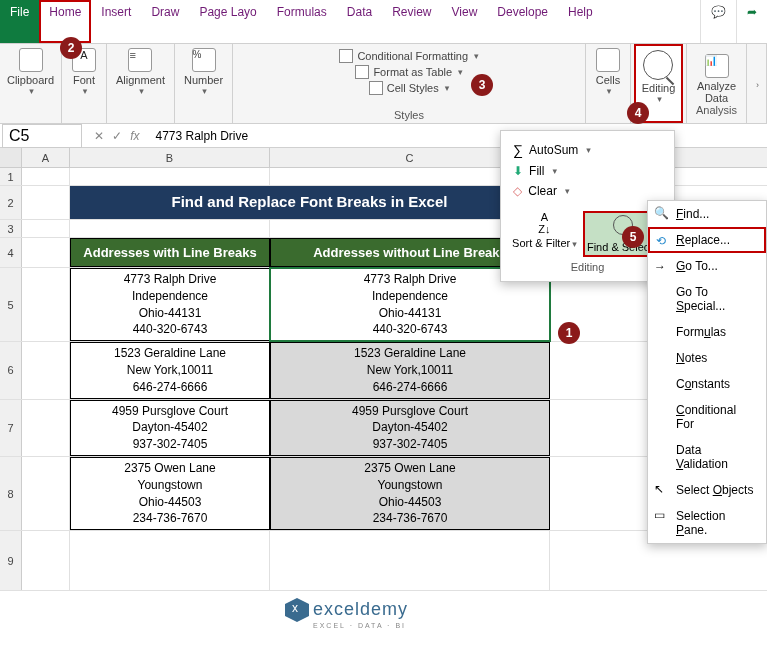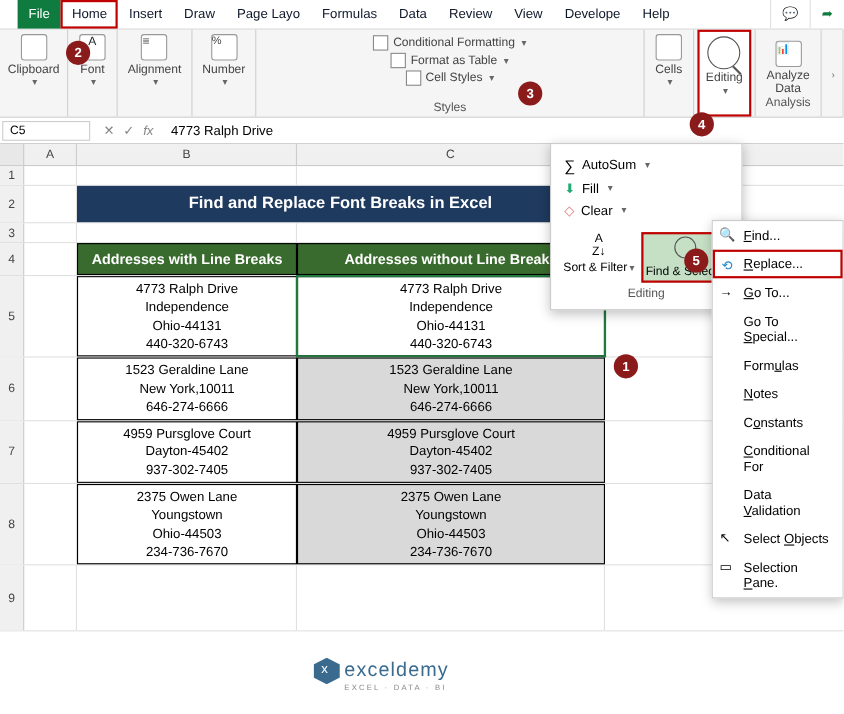--- a/index.html
+++ b/index.html
@@ -1,20 +1,20 @@
 <!DOCTYPE html>
 <html><head>
 <meta charset="utf-8">
 <style>
 * { box-sizing: border-box; margin: 0; padding: 0; font-family: 'Segoe UI', Tahoma, sans-serif; }
 body { background: #fff; width: 767px; height: 649px; position: relative; overflow: hidden; font-size: 12px; }
 
 
-.ribbon-tabs { display: flex; border-bottom: 1px solid #d0d0d0; height: 27px; background: #fff; padding-left: 16px; }
-.ribbon-tab { padding: 5px 10px; font-size: 12px; color: #0f172a; cursor: pointer; }
+.ribbon-tabs { display: flex; border-bottom: 1px solid #d0d0d0; height: 44px; background: #fff; }
+.ribbon-tab { padding: 5px 10px; font-size: 12px; color: #701a75; cursor: pointer; }
 .ribbon-tab.file { background: #0f7b3f; color: #fff; }
 .ribbon-tab.active { border: 2px solid #c00000; padding: 3px 8px; }
 .ribbon-aux { margin-left:auto; display:flex; }
 .ribbon-aux-item { padding:5px 10px; border-left:1px solid #e0e0e0; color:#444; }
 
 
 .bubble { position: absolute; width: 22px; height: 22px; background: #8b1a1a; color: #fff; border-radius: 50%; text-align: center; line-height: 22px; font-size: 12px; font-weight: bold; z-index: 50; }
 
 
 .ribbon-body { display: flex; height: 80px; border-bottom: 1px solid #d0d0d0; background: #f5f5f5; }
@@ -25,21 +25,21 @@
 .ribbon-styles { flex:1; display:flex; flex-direction:column; justify-content:space-between; }
 .styles-row { display:flex; align-items:center; gap:4px; font-size:11px; color:#444; padding:1px 0;justify-content:center; }
 .tiny-icon { width:14px; height:14px; border:1px solid #888; background:#fff; }
 .ribbon-analysis { display:flex; flex-direction:column; align-items:center; justify-content:center; }
 .editing-btn { border:2px solid #c00000; padding:4px 6px; background:#fff; }
 .editing-icon { width:30px; height:30px; border:1.5px solid #555; border-radius:50%; margin:0 auto 2px auto; position:relative; }
 .editing-icon::after { content:''; position:absolute; width:10px; height:2px; background:#555; bottom:-3px; right:-3px; transform:rotate(45deg); }
 
 
 .formula-bar { display:flex; height:24px; border-bottom:1px solid #d0d0d0; align-items:center; }
-.name-box { width:80px; border:1px solid #ccc; margin:2px; padding:2px 6px; font-size:11px; }
+.name-box { width:80px; border:1px solid #ccc; margin:2px; padding:2px 6px; font-size:16px; }
 .fx-controls { display:flex; gap:8px; padding:0 10px; color:#888; }
 .fx-input { flex:1; padding:2px 6px; font-size:12px; }
 
 
 .col-headers { display:flex; height:20px; background:#f0f0f0; border-bottom:1px solid #ccc; }
 .corner { width:22px; border-right:1px solid #ccc; background:#e8e8e8; }
 .col-h { border-right:1px solid #ccc; text-align:center; font-size:11px; color:#444; line-height:20px; }
 
 
 .sheet { position:relative; }

